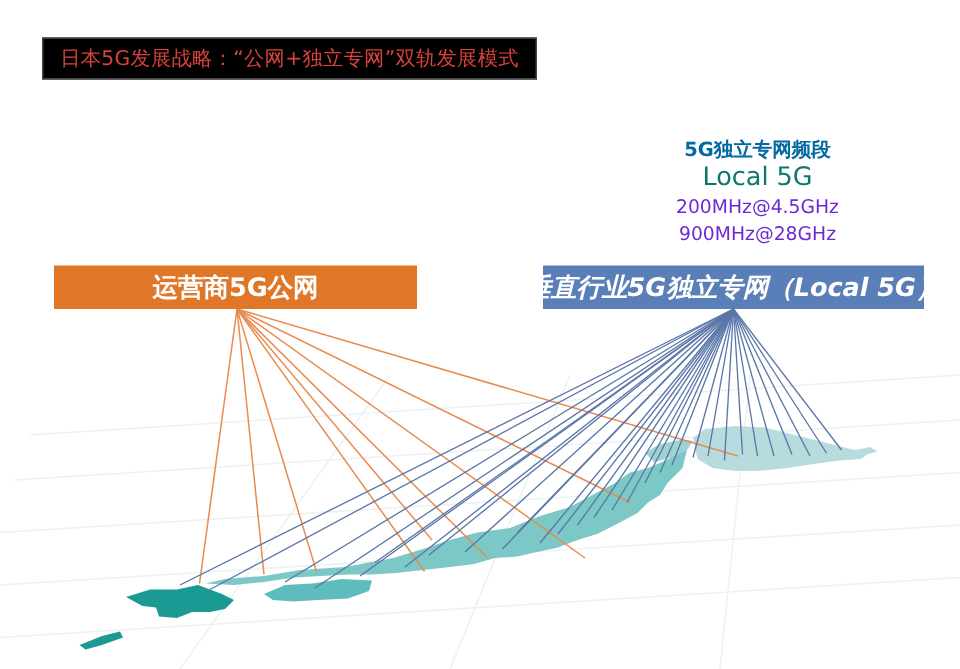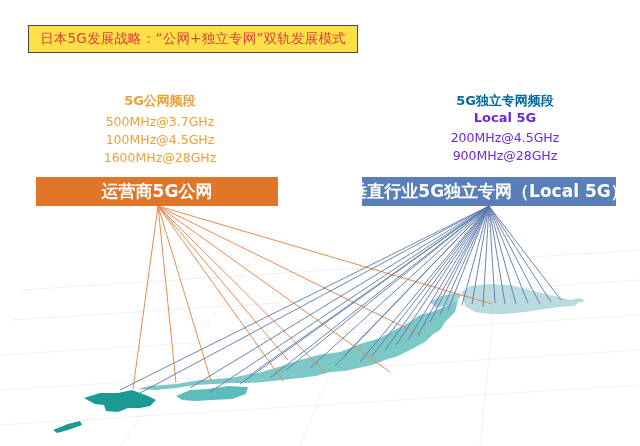--- a/index.html
+++ b/index.html
@@ -8,38 +8,38 @@
       background: #ffffff;
       font-family: "DejaVu Sans", "Liberation Sans", sans-serif;
       position: relative;
     }
     .canvas { position: absolute; left: 0; top: 0; width: 640px; height: 446px; }
     .title-box {
       position: absolute; left: 28px; top: 25px; width: 330px; height: 28px;
       border: 1.5px solid #444; box-sizing: border-box;
       display: flex; align-items: center; justify-content: center;
       color: #d9413a; font-size: 13.5px; letter-spacing: 0.2px; white-space: nowrap;
-      background: #fde047;
+      background: #000000;
     }
     .spec { position: absolute; text-align: center; }
     .spec .heading { font-weight: bold; font-size: 13px; line-height: 17px; }
     .spec .item { font-size: 12.5px; line-height: 18px; }
     .spec.public { left: 80px; top: 92px; width: 160px; color: #e9a13b; }
     .spec.public .heading { color: #e9a13b; margin-bottom: 4px; }
     .spec.public .item { color: #e9a13b; }
     .spec.private { left: 410px; top: 92px; width: 190px; color: #2f6fa9; }
     .spec.private .heading { color: #0369a1; }
-    .spec.private .sub { font-weight: bold; font-size: 13px; line-height: 18px; color: #6d28d9; margin-bottom: 2px; }
+    .spec.private .sub { font-weight: normal; font-size: 17px; line-height: 18px; color: #0f766e; margin-bottom: 2px; }
     .spec.private .item { color: #6d28d9; }
     .bar {
       position: absolute; height: 29px; color: #fff; font-weight: bold; font-size: 17px;
       display: flex; align-items: center; justify-content: center; white-space: nowrap;
     }
     .bar.public { left: 36px; top: 177px; width: 242px; background: #e07628; }
-    .bar.private { left: 362px; top: 177px; width: 254px; background: #5a7fb8; }
+    .bar.private { left: 362px; top: 177px; width: 254px; background: #5a7fb8; font-style: italic; }
     svg.lines { position: absolute; left: 0; top: 0; }
   </style>
 </head>
 <body>
 
 <div class="canvas">
 
   <svg class="lines" width="640" height="446" viewBox="0 0 640 446">
 
     <g stroke="#eef1f3" stroke-width="1" fill="none">
@@ -109,26 +109,20 @@
       <line x1="489" y1="206" x2="516" y2="304"></line>
       <line x1="489" y1="206" x2="528" y2="303"></line>
       <line x1="489" y1="206" x2="540" y2="304"></line>
       <line x1="489" y1="206" x2="551" y2="302"></line>
       <line x1="489" y1="206" x2="561" y2="300"></line>
     </g>
   </svg>
 
   <div class="title-box">日本5G发展战略：“公网+独立专网”双轨发展模式</div>
 
-  <div class="spec public">
-    <div class="heading">5G公网频段</div>
-    <div class="item">500MHz@3.7GHz</div>
-    <div class="item">100MHz@4.5GHz</div>
-    <div class="item">1600MHz@28GHz</div>
-  </div>
 
   <div class="spec private">
     <div class="heading">5G独立专网频段</div>
     <div class="sub">Local 5G</div>
     <div class="item">200MHz@4.5GHz</div>
     <div class="item">900MHz@28GHz</div>
   </div>
 
   <div class="bar public">运营商5G公网</div>
   <div class="bar private">垂直行业5G独立专网（Local 5G）</div>

